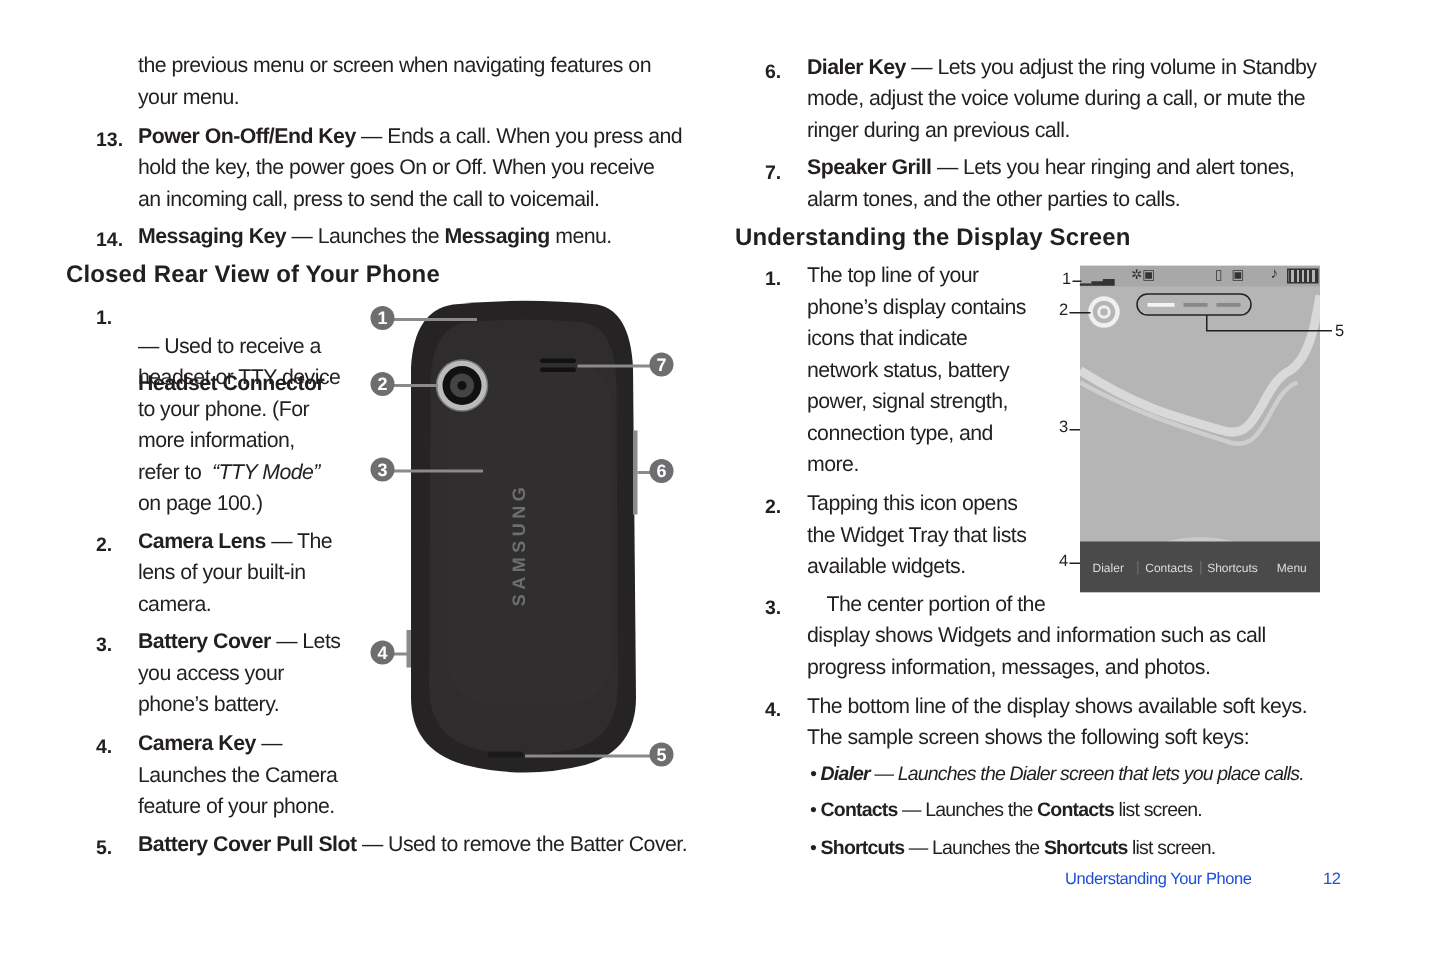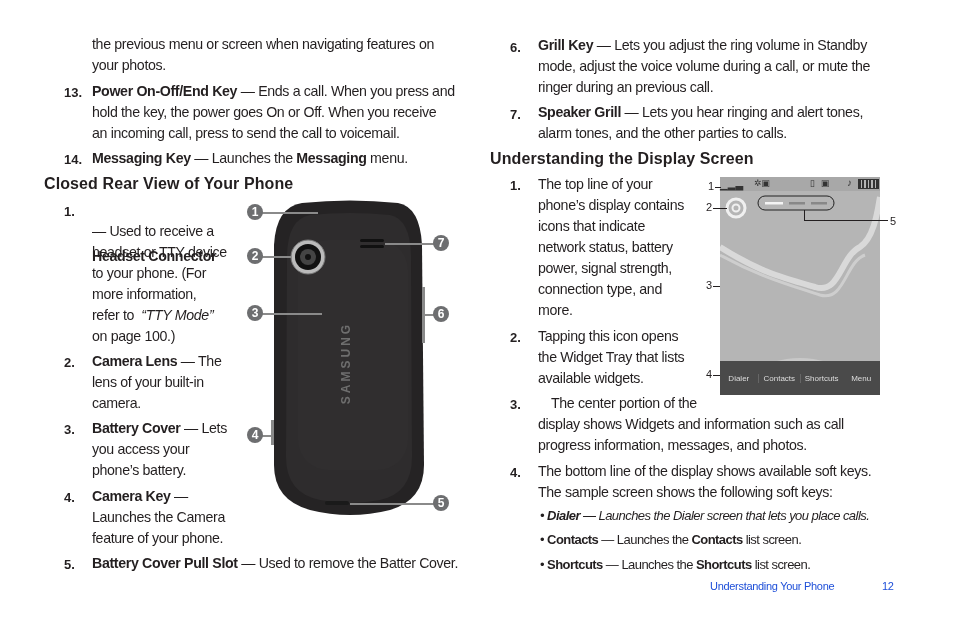--- a/index.html
+++ b/index.html
@@ -17,21 +17,21 @@
              color:#fff; font-size:12px; font-weight:bold; text-align:center; line-height:16px; }
   .cline { position:absolute; height:1.5px; background:#8a8a8a; }
   .slabel { position:absolute; font-size:11px; color:#231f20; }
   .sline { position:absolute; height:1px; background:#231f20; }
 </style>
 </head>
 <body>
 
 <div>
   <div class="txt cond" style="left:92px;top:34px;">the previous menu or screen when navigating features on</div>
-  <div class="txt cond" style="left:92px;top:55px;">your photos.</div>
+  <div class="txt cond" style="left:92px;top:55px;">your menu.</div>
 
   <div class="num" style="left:64px;top:85px;">13.</div>
   <div class="txt cond" style="left:92px;top:81px;"><b>Power On-Off/End Key</b><span> — Ends a call. When you press and</span></div>
   <div class="txt cond" style="left:92px;top:102px;">hold the key, the power goes On or Off. When you receive</div>
   <div class="txt cond" style="left:92px;top:123px;">an incoming call, press to send the call to voicemail.</div>
 
   <div class="num" style="left:64px;top:152px;">14.</div>
   <div class="txt cond" style="left:92px;top:148px;"><b>Messaging Key</b><span> — Launches the </span><b>Messaging</b><span> menu.</span></div>
 
   <div class="h" style="left:44px;top:175px;">Closed Rear View of Your Phone</div>
@@ -92,21 +92,21 @@
   <div class="cline" style="left:110px;top:308px;width:84px;"></div>
   <div class="callout" style="left:193px;top:300px;">5</div>
   <div class="cline" style="left:185px;top:119px;width:9px;"></div>
   <div class="callout" style="left:193px;top:111px;">6</div>
   <div class="cline" style="left:145px;top:48px;width:49px;"></div>
   <div class="callout" style="left:193px;top:40px;">7</div>
 </div>
 
 <div>
   <div class="num" style="left:510px;top:40px;">6.</div>
-  <div class="txt cond" style="left:538px;top:35px;"><b>Grill Key</b><span> — Lets you adjust the ring volume in Standby</span></div>
+  <div class="txt cond" style="left:538px;top:35px;"><b>Dialer Key</b><span> — Lets you adjust the ring volume in Standby</span></div>
   <div class="txt cond" style="left:538px;top:56px;">mode, adjust the voice volume during a call, or mute the</div>
   <div class="txt cond" style="left:538px;top:77px;">ringer during an previous call.</div>
 
   <div class="num" style="left:510px;top:107px;">7.</div>
   <div class="txt cond" style="left:538px;top:102px;"><b>Speaker Grill</b><span> — Lets you hear ringing and alert tones,</span></div>
   <div class="txt cond" style="left:538px;top:123px;">alarm tones, and the other parties to calls.</div>
 
   <div class="h" style="left:490px;top:150px;">Understanding the Display Screen</div>
 
   <div class="num" style="left:510px;top:178px;">1.</div>

